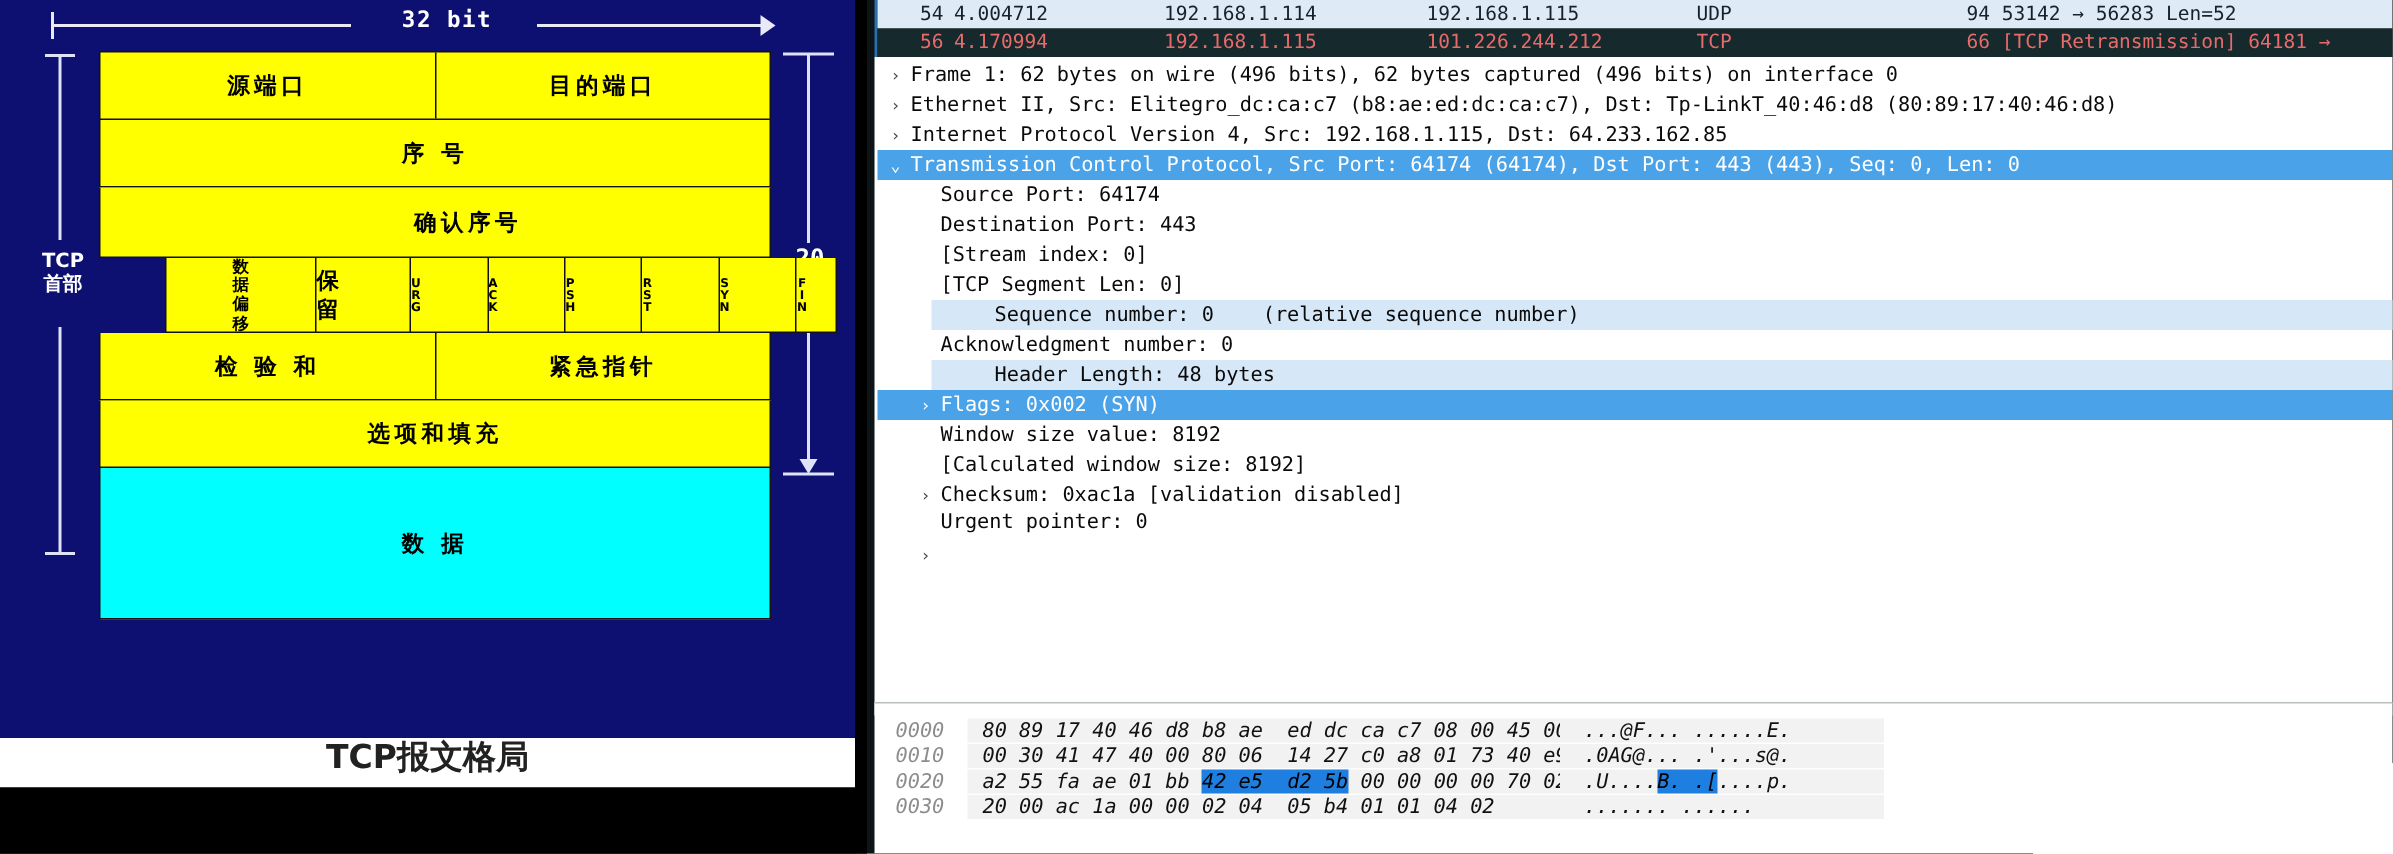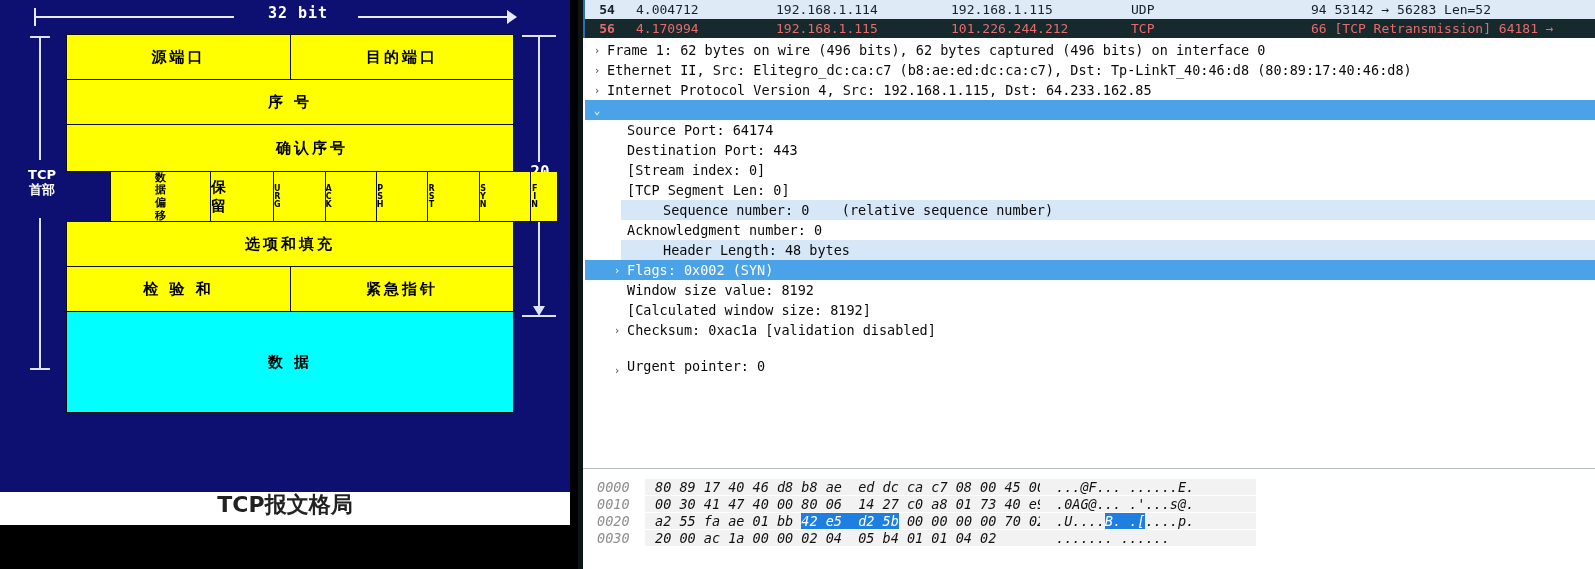--- a/index.html
+++ b/index.html
@@ -73,21 +73,21 @@
   #ws{position:absolute;left:578px;top:0;width:1017px;height:569px;background:#fff;}
 
   
   #plist{position:absolute;left:0;top:0;width:1017px;height:38px;background:#0c1416;}
   #plist .gutter{position:absolute;left:0;top:0;width:5px;height:38px;background:#0c1416;}
   #plist .vline{position:absolute;left:5px;top:0;width:2px;height:38px;background:#2a6fae;}
   .prow{position:absolute;left:7px;width:1010px;height:19px;display:flex;align-items:center;
         font-size:13px;font-family:"DejaVu Sans Mono","Liberation Mono",monospace;white-space:nowrap;}
   .prow.r0{top:0;background:#dfeaf7;color:#16222b;}
   .prow.r1{top:19px;background:#16292c;color:#e86b6b;}
-  .pc-no{width:44px;text-align:center;padding-right:7px;font-weight:bold;}
+  .pc-no{width:44px;text-align:right;padding-right:7px;}
   .pc-time{width:140px;}
   .pc-src{width:175px;}
   .pc-dst{width:180px;}
   .pc-proto{width:180px;}
   .pc-info{flex:1;overflow:hidden;}
 
   
   #tree{position:absolute;left:0;top:38px;width:1017px;height:430px;background:#fff;}
   #tree .lgut{position:absolute;left:0;top:0;width:5px;height:430px;background:#0c1416;}
   .tline{position:absolute;left:7px;width:1010px;height:20px;display:flex;align-items:center;
@@ -102,21 +102,21 @@
 
   
   #hexpane{position:absolute;left:0;top:468px;width:1017px;height:101px;background:#fff;font-style:italic;}
   #hexpane .lgut{position:absolute;left:0;top:0;width:5px;height:101px;background:#0c1416;}
   #hexpane .topsep{position:absolute;left:5px;top:0;width:1012px;height:8px;background:#fff;border-top:1px solid #b9bfb9;}
   .hrow{position:absolute;left:7px;width:1010px;height:17px;display:flex;align-items:center;
      font-size:13.5px;font-family:"DejaVu Sans Mono","Liberation Mono",monospace;color:#111;white-space:pre;}
   .hoff{width:48px;color:#8d8d8d;padding-left:12px;}
   .hbytes{width:385px;background:#f2f2f2;padding-left:10px;white-space:pre;}
   .hascii{width:200px;background:#f2f2f2;padding-left:16px;white-space:pre;}
-  .bsel{background:#1e7fe0;color:#ffffff;}
+  .bsel{background:#1e7fe0;color:#000000;}
 
   #blackbottomleft{position:absolute;left:0;top:525px;width:570px;height:44px;background:#000;}
   #blackstripe{position:absolute;left:570px;top:0;width:8px;height:569px;background:#000;}
 </style>
 </head>
 <body>
 
 <div id="root">
 
   <div id="slide">
@@ -197,26 +197,26 @@
           <div class="cell flagbit h-flag">
             <span>F</span>
             <span>I</span>
             <span>N</span>
           </div>
 
           <div class="cell c-win h-flag">窗 口</div>
         </div>
 
         <div class="row">
-          <div class="cell full h-opt">选项和填充</div>
-        </div>
-
-        <div class="row">
           <div class="cell half h-ck">检 验 和</div>
           <div class="cell half h-ck">紧急指针</div>
+        </div>
+
+        <div class="row">
+          <div class="cell full h-opt">选项和填充</div>
         </div>
 
         <div class="row datarow">
           <div class="cell full h-data">数    据</div>
         </div>
 
       </div>
     </div>
 
     <div id="cap-strip">
@@ -262,20 +262,21 @@
           <div class="tline d0" style="top: 22px;">
             <span class="tw" style="left: 2px;">›</span>
             <span class="ttxt">Ethernet II, Src: Elitegro_dc:ca:c7 (b8:ae:ed:dc:ca:c7), Dst: Tp-LinkT_40:46:d8 (80:89:17:40:46:d8)</span>
           </div>
           <div class="tline d0" style="top: 42px;">
             <span class="tw" style="left: 2px;">›</span>
             <span class="ttxt">Internet Protocol Version 4, Src: 192.168.1.115, Dst: 64.233.162.85</span>
           </div>
           <div class="tline d0 sel" style="top: 62px;">
             <span class="tw" style="left: 2px;">⌄</span>
+            <span class="ttxt">Transmission Control Protocol, Src Port: 64174 (64174), Dst Port: 443 (443), Seq: 0, Len: 0</span>
           </div>
           <div class="tline d1" style="top: 82px;">
             <span class="tw" style="left: 22px;"></span>
             <span class="ttxt">Source Port: 64174</span>
           </div>
           <div class="tline d1" style="top: 102px;">
             <span class="tw" style="left: 22px;"></span>
             <span class="ttxt">Destination Port: 443</span>
           </div>
           <div class="tline d1" style="top: 122px;">
@@ -307,21 +308,21 @@
             <span class="ttxt">Window size value: 8192</span>
           </div>
           <div class="tline d1" style="top: 262px;">
             <span class="tw" style="left: 22px;"></span>
             <span class="ttxt">[Calculated window size: 8192]</span>
           </div>
           <div class="tline d1" style="top: 282px;">
             <span class="tw" style="left: 22px;">›</span>
             <span class="ttxt">Checksum: 0xac1a [validation disabled]</span>
           </div>
-          <div class="tline d1" style="top: 318px;">
+          <div class="tline d1" style="top: 300px;">
             <span class="tw" style="left: 22px;"></span>
             <span class="ttxt">Urgent pointer: 0</span>
           </div>
           <div class="tline d1" style="top: 322px;">
             <span class="tw" style="left: 22px;">›</span>
           </div>
         </div>
     </div>
 
     <div id="hexpane">

